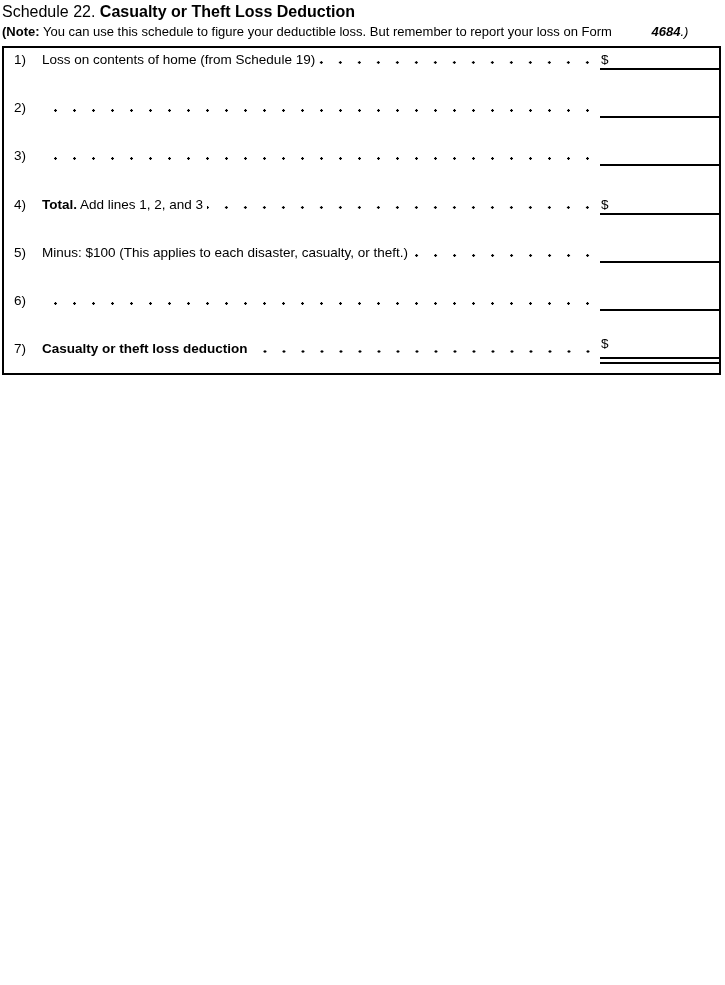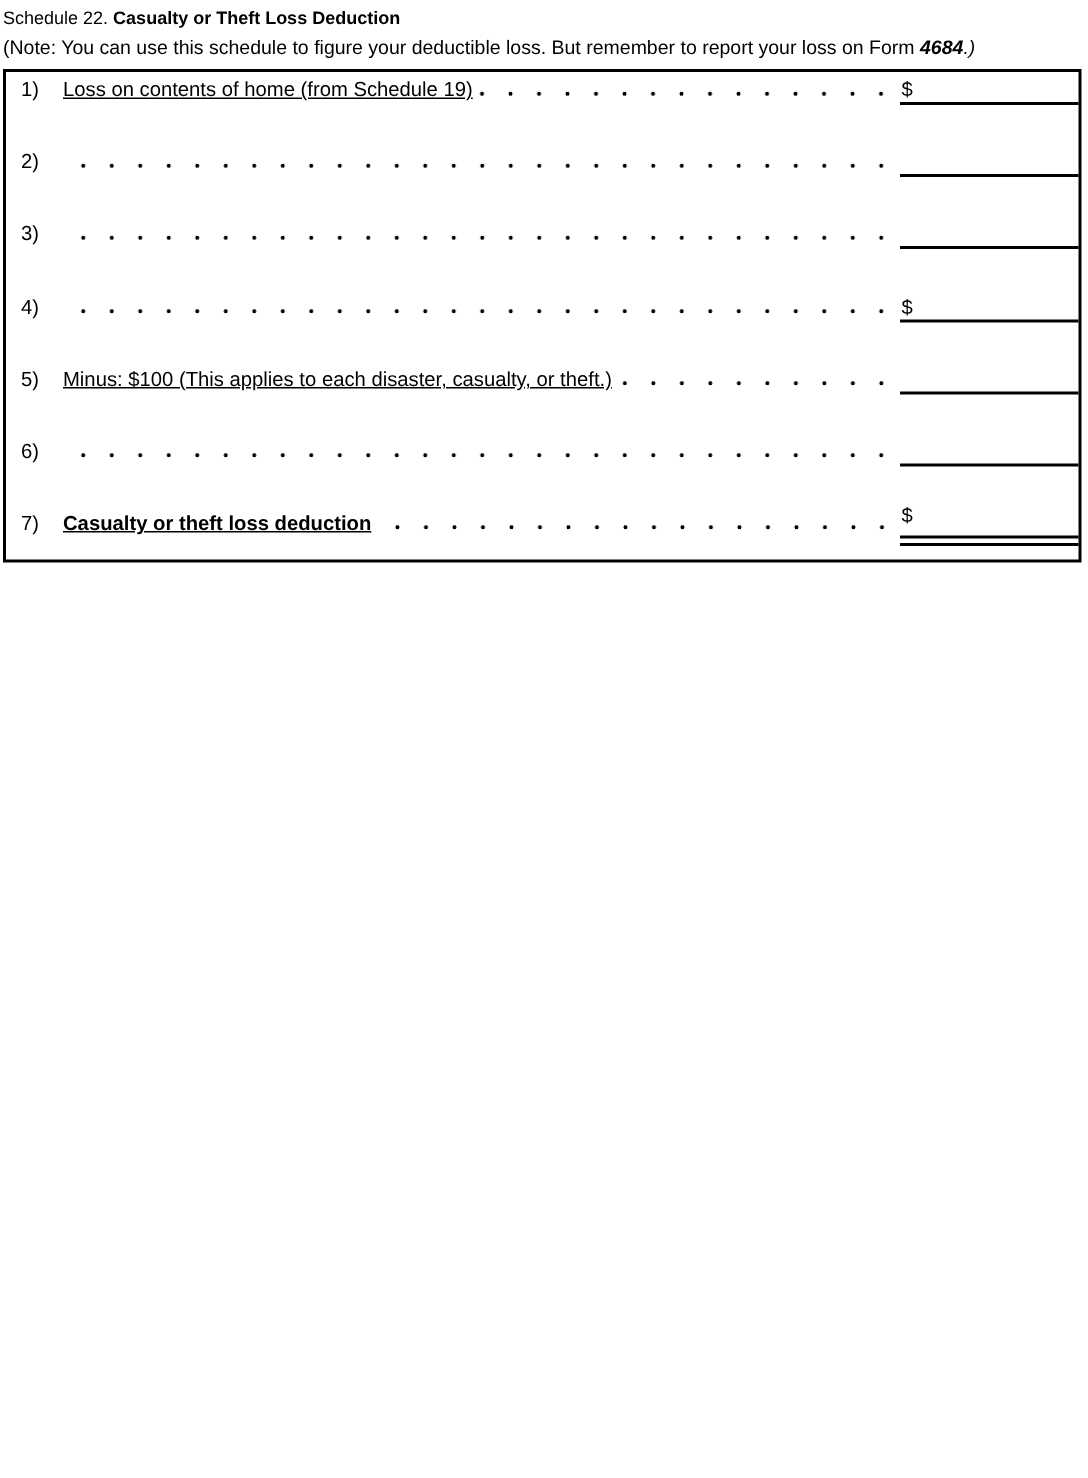--- a/index.html
+++ b/index.html
@@ -8,50 +8,50 @@
     width: 725px; height: 985px;
     font-family: "Liberation Sans", sans-serif;
     color: #000;
     position: relative;
     overflow: hidden;
   }
   .page { position: absolute; left: 0; top: 0; width: 725px; height: 985px; background: #fff; }
 
   .title-line {
     position: absolute; left: 2px; top: 3px;
-    font-size: 12px; line-height: 18px; white-space: nowrap;
+    font-size: 16px; line-height: 18px; white-space: nowrap;
   }
   .title-line .schedule-label { font-weight: normal; }
   .title-line .form-title { font-weight: bold; }
 
   .note-line {
     position: absolute; left: 2px; top: 24px;
     font-size: 13px; line-height: 16px; white-space: nowrap;
   }
-  .note-line .note-prefix { font-weight: normal; font-style: normal; }
+  .note-line .note-prefix { font-weight: bold; font-style: normal; }
   .note-line .note-body { }
-  .note-line .note-form-number { font-style: italic; font-weight: bold; }
+  .note-line .note-form-number { font-style: italic; font-weight: bold; margin-left: 36px; }
   .note-line .note-suffix { font-style: italic; }
 
   .form-box {
     position: absolute; left: 2px; top: 46px;
     width: 719px; height: 329px;
     border: 2px solid #000;
     background: #fff;
   }
 
   .row {
     position: absolute; left: 0; width: 100%;
     height: 22px;
     display: flex; align-items: flex-end;
     padding-left: 10px;
     font-size: 13.5px; line-height: 16px;
   }
   .row .num   { flex: none; width: 28px; padding-bottom: 2px; }
-  .row .txt   { flex: none; white-space: nowrap; padding-bottom: 2px; text-decoration: underline; }
+  .row .txt   { flex: none; white-space: nowrap; padding-bottom: 2px; }
   .row .txt b { font-weight: bold; }
   .leader {
     flex: 1 1 auto; align-self: stretch;
     margin-left: 4px;
     background-image: radial-gradient(circle, #000 1.2px, rgba(0,0,0,0) 1.45px);
     background-size: 19px 5px;
     background-repeat: repeat-x;
     background-position: right 3px bottom 5px;
   }
   .amount {
@@ -109,20 +109,21 @@
     </div>
 
     <div class="row">
       <span class="num">3)</span>
       <span class="leader"></span>
       <span class="amount"><span class="dollar"></span><span></span></span>
     </div>
 
     <div class="row">
       <span class="num">4)</span>
+      <span class="txt"><b>Total.</b><span> Add lines 1, 2, and 3</span></span>
       <span class="leader"></span>
       <span class="amount"><span class="dollar">$</span><span></span></span>
     </div>
 
     <div class="row">
       <span class="num">5)</span>
       <span class="txt"><b></b><span>Minus: $100 (This applies to each disaster, casualty, or theft.)</span></span>
       <span class="leader"></span>
       <span class="amount"><span class="dollar"></span><span></span></span>
     </div>

